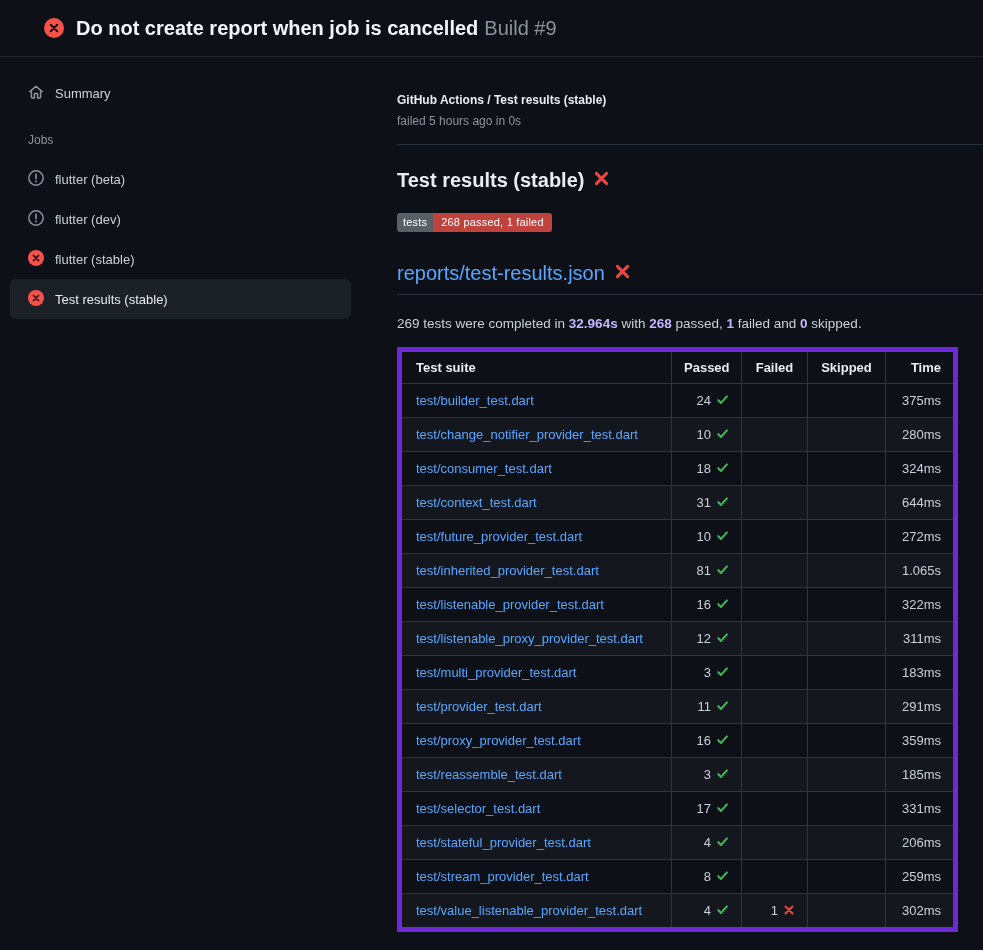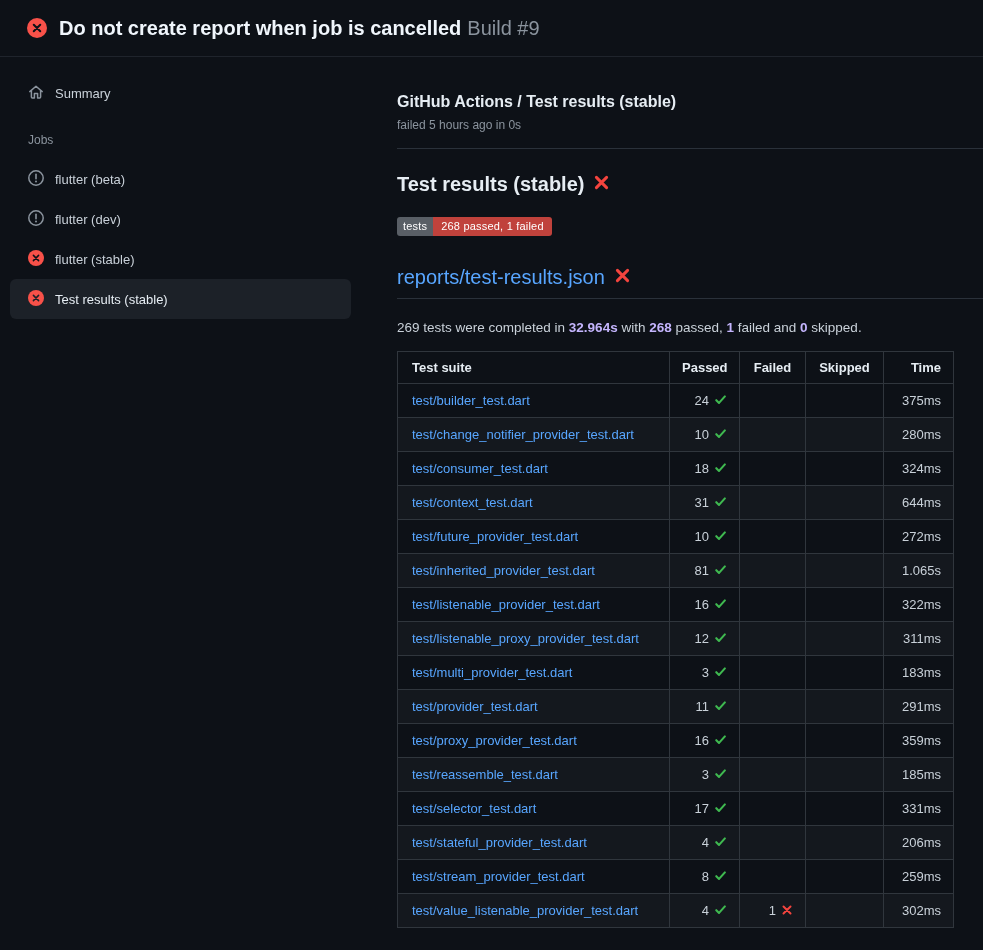--- a/index.html
+++ b/index.html
@@ -13,39 +13,39 @@
   *{box-sizing:border-box;}
   html,body{margin:0;padding:0;}
   body{
     width:983px;height:950px;overflow:hidden;
     background:#0d1117;color:#c9d1d9;
     font-family:"Liberation Sans","DejaVu Sans",sans-serif;
   }
   
   .top{
     height:57px;display:flex;align-items:center;
-    padding:0 16px 0 27px;border-bottom:1px solid #1f242c;
+    padding:0 16px 0 44px;border-bottom:1px solid #1f242c;
   }
   .top .status-ico{flex:0 0 auto;display:flex;}
   .top h1{font-size:20px;font-weight:700;color:#f0f6fc;margin:0 0 0 12px;white-space:nowrap;}
   .top .build{color:var(--muted);font-weight:400;margin-left:6px;}
   
   .layout{display:flex;align-items:flex-start;}
   .sidebar{width:387px;flex:0 0 387px;padding:20px 0 0 10px;}
   .side-item{
     width:341px;height:32px;display:flex;align-items:center;gap:11px;
     padding:0 12px 0 18px;border-radius:6px;font-size:13px;color:#c9d1d9;cursor:pointer;
   }
   .side-item.job{height:40px;}
   .side-item.selected{background:#1c2128;color:#e6edf3;}
   .side-item svg{flex:0 0 auto;}
   .jobs-heading{margin:24px 0 12px;padding-left:18px;font-size:12px;color:var(--muted);}
   
   main{flex:1 1 auto;padding:36px 0 0 10px;min-width:0;}
-  .breadcrumb{font-size:16px;font-weight:700;color:#e6edf3;}
+  .breadcrumb{font-size:12px;font-weight:700;color:#e6edf3;}
   .status-line{margin-top:7px;font-size:12px;color:var(--muted);}
   .rule{border:0;border-top:1px solid #2a313a;margin:16px 0 0;}
   .section-title{
     margin:24px 0 0;font-size:20px;font-weight:700;color:#e6edf3;
     display:flex;align-items:center;gap:9px;
   }
   .badge{
     margin-top:21px;display:inline-flex;font-size:11px;line-height:1;
     border-radius:3px;overflow:hidden;color:#fff;letter-spacing:.2px;
   }
@@ -54,21 +54,21 @@
   .report-title{
     margin:30px 0 0;padding-bottom:9px;border-bottom:1px solid #2a313a;
     font-size:20px;font-weight:400;display:flex;align-items:center;gap:9px;
   }
   .report-title a{color:var(--link);text-decoration:none;}
   .summary-line{margin:21px 0 0;font-size:13.5px;color:#c9d1d9;}
   .summary-line b{color:#c4b5fd;}
   
   table{margin-top:16px;border-collapse:collapse;width:556px;font-size:13px;table-layout:fixed;}
   th,td{border:1px solid #30363d;padding:8px 12px;overflow:hidden;white-space:nowrap;}
-  table{border:1px solid #6d28d9;padding-left:16px;}
+  table{border:5px solid #6d28d9;padding-left:16px;}
   th{color:#e6edf3;font-weight:700;text-align:center;}
   th.c-suite{text-align:left;padding-left:14px;}
   th.c-time{text-align:right;}
   td.suite{padding-left:14px;}
   td.suite a{color:var(--link);text-decoration:none;}
   td.passed,td.failed,td.skipped,td.time{text-align:right;}
   td .num{vertical-align:middle;}
   .cell-ico{display:inline-block;margin-left:5px;vertical-align:-2px;}
   tbody tr:nth-child(even){background:rgba(255,255,255,0.03);}
 </style>

